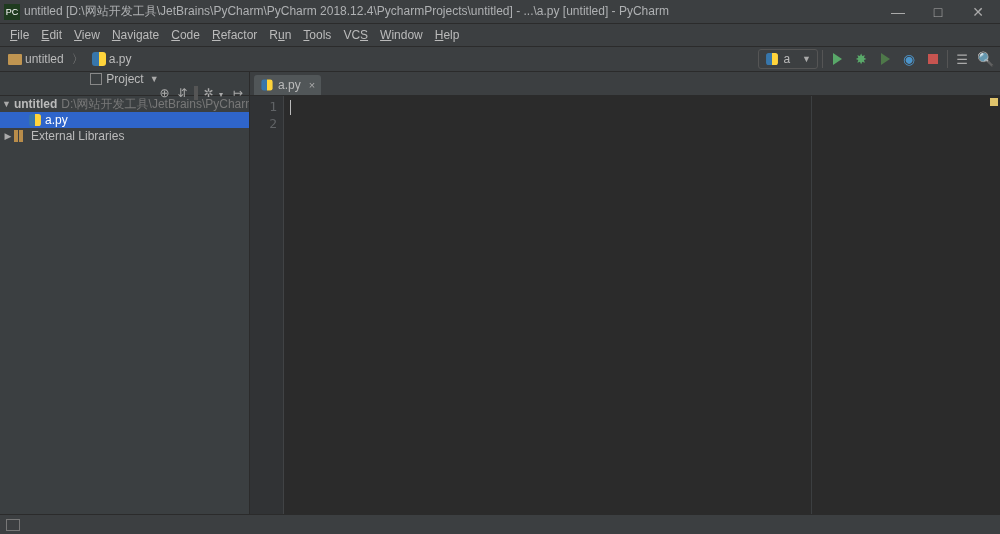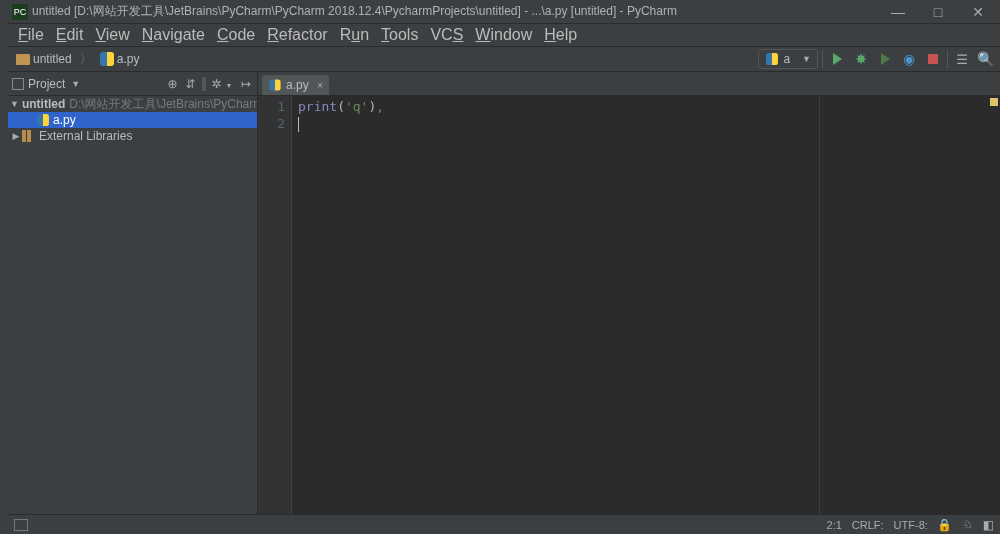--- a/index.html
+++ b/index.html
@@ -1,23 +1,23 @@
 <!DOCTYPE html>
 <html><head>
 <meta charset="utf-8">
 <style>
 * { box-sizing: border-box; margin: 0; padding: 0; }
 body { font-family: "Segoe UI", Arial, sans-serif; font-size: 12px; background: #3c3f41; color: #bbbbbb; width: 1000px; height: 534px; overflow: hidden; }
-.window { display: flex; flex-direction: column; height: 534px; padding-left: 8px; }
+.window { display: flex; flex-direction: column; height: 534px; }
 .titlebar { background: #3c3f41; height: 24px; display: flex; align-items: center; padding: 0 2px 0 4px; font-size: 12px; color: #afb1b3; border-bottom: 1px solid #2b2b2b; }
 .titlebar-icon { width: 16px; height: 16px; background: #1f3b1f; display: inline-flex; align-items: center; justify-content: center; font-size: 9px; color: #fff; margin-right: 4px; }
 .title-text { flex: 1; white-space: nowrap; overflow: hidden; }
 .win-controls { display: flex; }
 .win-controls span { width: 40px; height: 24px; display: flex; align-items: center; justify-content: center; font-size: 14px; color: #aaa; cursor: pointer; }
-.menubar { height: 22px; display: flex; align-items: center; padding: 0 4px; background: #3c3f41; font-size: 16px; }
+.menubar { height: 22px; display: flex; align-items: center; padding: 0 4px; background: #3c3f41; font-size: 12px; }
 .menubar span { padding: 2px 6px; cursor: pointer; }
 .menubar u { text-decoration: underline; }
 .navrow { height: 26px; display: flex; align-items: center; border-top: 1px solid #2b2b2b; border-bottom: 1px solid #2b2b2b; background: #3c3f41; padding: 0 4px; }
 .breadcrumbs { display: flex; align-items: center; gap: 2px; }
 .bc-item { display: flex; align-items: center; gap: 3px; padding: 2px 4px; cursor: pointer; }
 .bc-sep { color: #888; padding: 0 2px; }
 .folder-icon { width: 14px; height: 11px; background: #c09551; border-radius: 1px; position: relative; display: inline-block; }
 .py-icon { width: 14px; height: 14px; display: inline-block; position: relative; }
 .py-icon::before { content: ""; position: absolute; left: 0; top: 0; width: 7px; height: 14px; background: #3776ab; border-radius: 3px 0 0 3px; }
 .py-icon::after { content: ""; position: absolute; right: 0; top: 0; width: 7px; height: 14px; background: #ffd43b; border-radius: 0 3px 3px 0; }
@@ -28,21 +28,21 @@
 .play { width: 0; height: 0; border-left: 9px solid #59a869; border-top: 6px solid transparent; border-bottom: 6px solid transparent; }
 .play-dim { border-left-color: #4e7849; }
 .bug { color: #59a869; font-size: 14px; }
 .stop { width: 10px; height: 10px; background: #c75450; }
 .glob { color: #4c94c9; font-size: 14px; }
 .vline { width: 1px; height: 18px; background: #555; }
 .search { color: #aaa; font-size: 14px; }
 .hbars { color: #aaa; font-size: 13px; }
 .main { flex: 1; display: flex; min-height: 0; }
 .sidebar { width: 250px; background: #3b3f41; display: flex; flex-direction: column; border-right: 1px solid #2b2b2b; }
-.sidebar-header { height: 24px; display: flex; align-items: center; padding: 0 4px; border-bottom: 1px solid #2b2b2b; }
+.sidebar-header { height: 24px; display: flex; align-items: center; padding: 0 4px; border-bottom: 1px solid #2b2b2b; flex-direction: column; }
 .sidebar-title { display: flex; align-items: center; gap: 4px; cursor: pointer; }
 .sidebar-title .box { width: 12px; height: 12px; border: 1px solid #888; }
 .sidebar-title .chev { font-size: 9px; color: #aaa; margin-left: 2px; }
 .sidebar-tools { margin-left: auto; display: flex; gap: 4px; }
 .sidebar-tools span { cursor: pointer; font-size: 12px; color: #aaa; padding: 0 2px; }
 .tree { flex: 1; overflow: auto; font-size: 12px; }
 .tree-row { display: flex; align-items: center; height: 16px; padding: 0 2px; cursor: pointer; white-space: nowrap; }
 .tree-row.selected { background: #2f65ca; color: #fff; }
 .tree .arrow { width: 12px; text-align: center; font-size: 9px; color: #aaa; }
 .tree-label { padding-left: 3px; }
@@ -188,35 +188,26 @@
           <span class="close">×</span>
         </div>
       </div>
       <div class="code-area">
         <div class="right-line"></div>
         <div class="gutter">
           <div>1</div>
           <div>2</div>
         </div>
         <div class="code">
-          <div class="code-line" id="code-line-1"><span class="kw">print</span>(<span class="str">'q'</span>)<span style="color:#808080">,</span></div>
           <div class="code-line"><span class="cursor"></span></div>
         </div>
         <span class="err-stripe"></span>
       </div>
     </div>
   </div>
 
   <div class="statusbar">
     <div class="statusbar-left">
       <span class="sb-box"></span>
     </div>
-    <div class="statusbar-right">
-      <span>2:1</span>
-      <span>CRLF:</span>
-      <span>UTF-8:</span>
-      <span class="lock">🔒</span>
-      <span>♘</span>
-      <span class="dude-icon">◧</span>
-    </div>
   </div>
 
 </div>
 
 </body></html>

